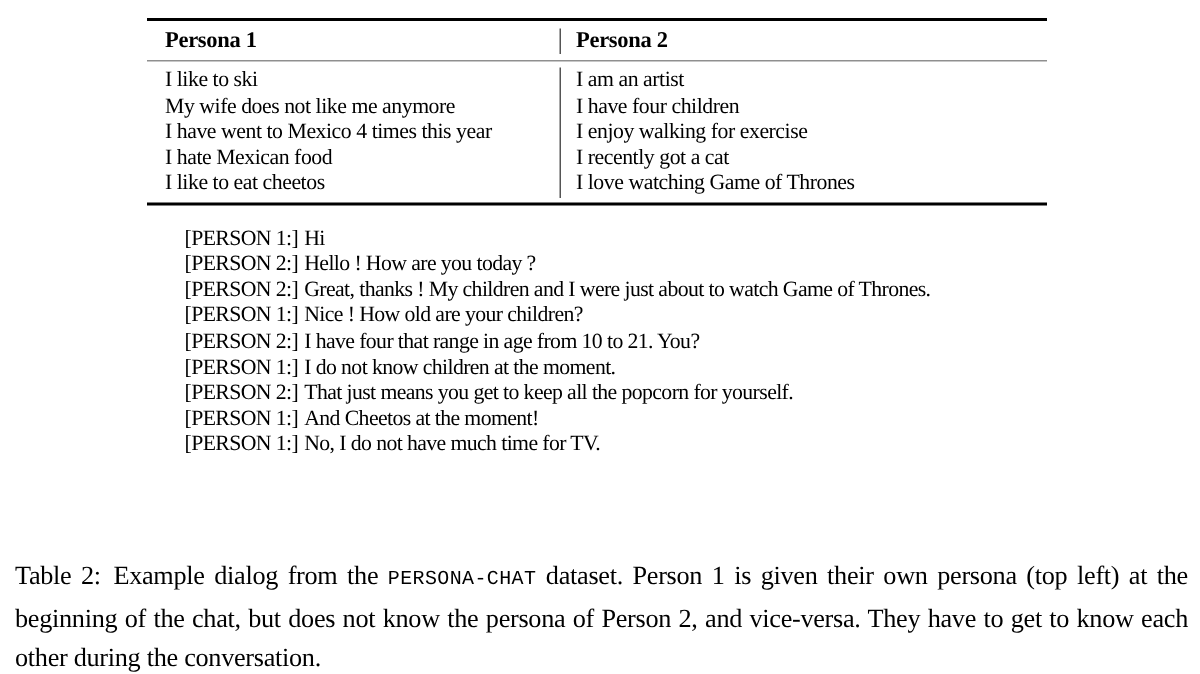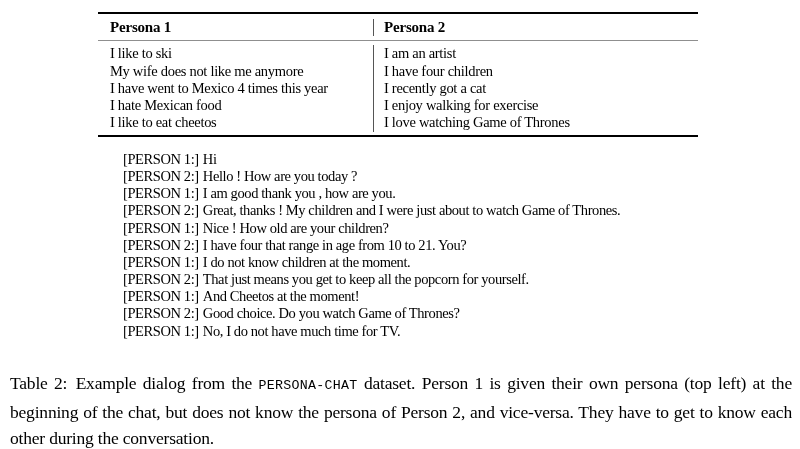--- a/index.html
+++ b/index.html
@@ -96,50 +96,48 @@
           <div class="pline">I hate Mexican food</div>
 
           <div class="pline">I like to eat cheetos</div>
         </div>
       <div class="cell c2">
 
           <div class="pline">I am an artist</div>
 
           <div class="pline">I have four children</div>
 
+          <div class="pline">I enjoy walking for exercise</div>
+
           <div class="pline">I recently got a cat</div>
-
-          <div class="pline">I enjoy walking for exercise</div>
 
           <div class="pline">I love watching Game of Thrones</div>
         </div>
     </div>
   </div>
 
   <div class="dialog">
 
       <div class="dline"><span class="speaker">[PERSON 1:]</span><span>Hi</span></div>
 
       <div class="dline"><span class="speaker">[PERSON 2:]</span><span>Hello ! How are you today ?</span></div>
 
-      <div class="dline"><span class="speaker">[PERSON 1:]</span><span>I am good thank you , how are you.</span></div>
 
       <div class="dline"><span class="speaker">[PERSON 2:]</span><span>Great, thanks ! My children and I were just about to watch Game of Thrones.</span></div>
 
       <div class="dline"><span class="speaker">[PERSON 1:]</span><span>Nice ! How old are your children?</span></div>
 
       <div class="dline"><span class="speaker">[PERSON 2:]</span><span>I have four that range in age from 10 to 21. You?</span></div>
 
       <div class="dline"><span class="speaker">[PERSON 1:]</span><span>I do not know children at the moment.</span></div>
 
       <div class="dline"><span class="speaker">[PERSON 2:]</span><span>That just means you get to keep all the popcorn for yourself.</span></div>
 
       <div class="dline"><span class="speaker">[PERSON 1:]</span><span>And Cheetos at the moment!</span></div>
 
-      <div class="dline"><span class="speaker">[PERSON 2:]</span><span>Good choice. Do you watch Game of Thrones?</span></div>
 
       <div class="dline"><span class="speaker">[PERSON 1:]</span><span>No, I do not have much time for TV.</span></div>
 
     </div>
 
   <div class="caption">
     <span class="cap-label">Table 2:</span><span>Example dialog from the </span><span class="sc">PERSONA-CHAT</span><span> dataset. Person 1 is given their own persona (top left) at the beginning of the chat, but does not know the persona of Person 2, and vice-versa. They have to get to know each other during the conversation.</span>
   </div>
 
 </div>

